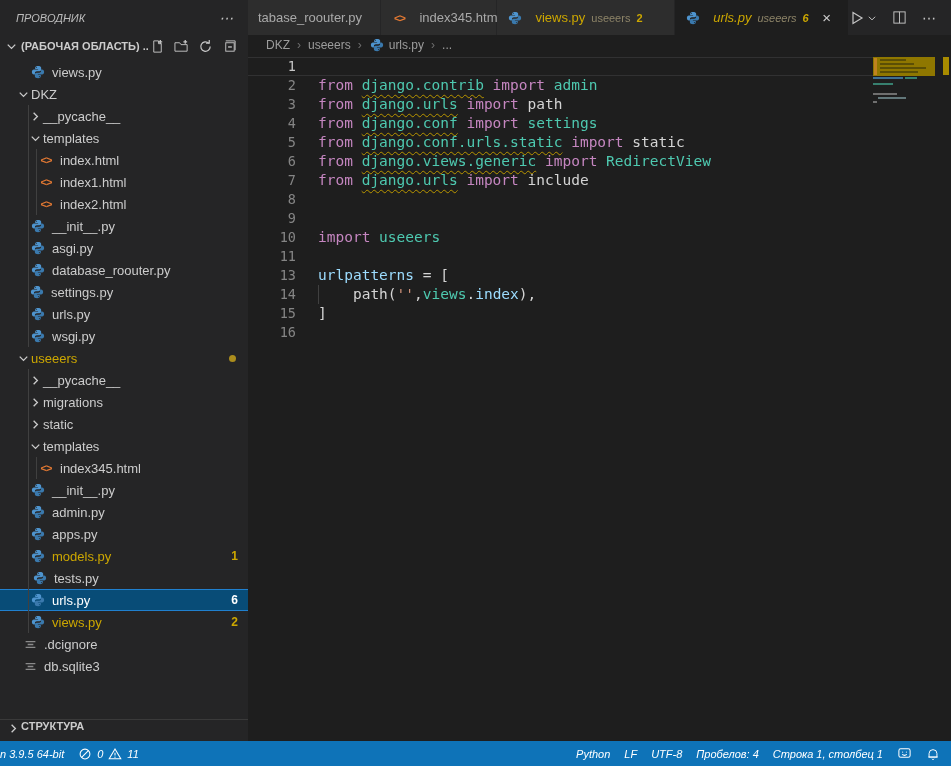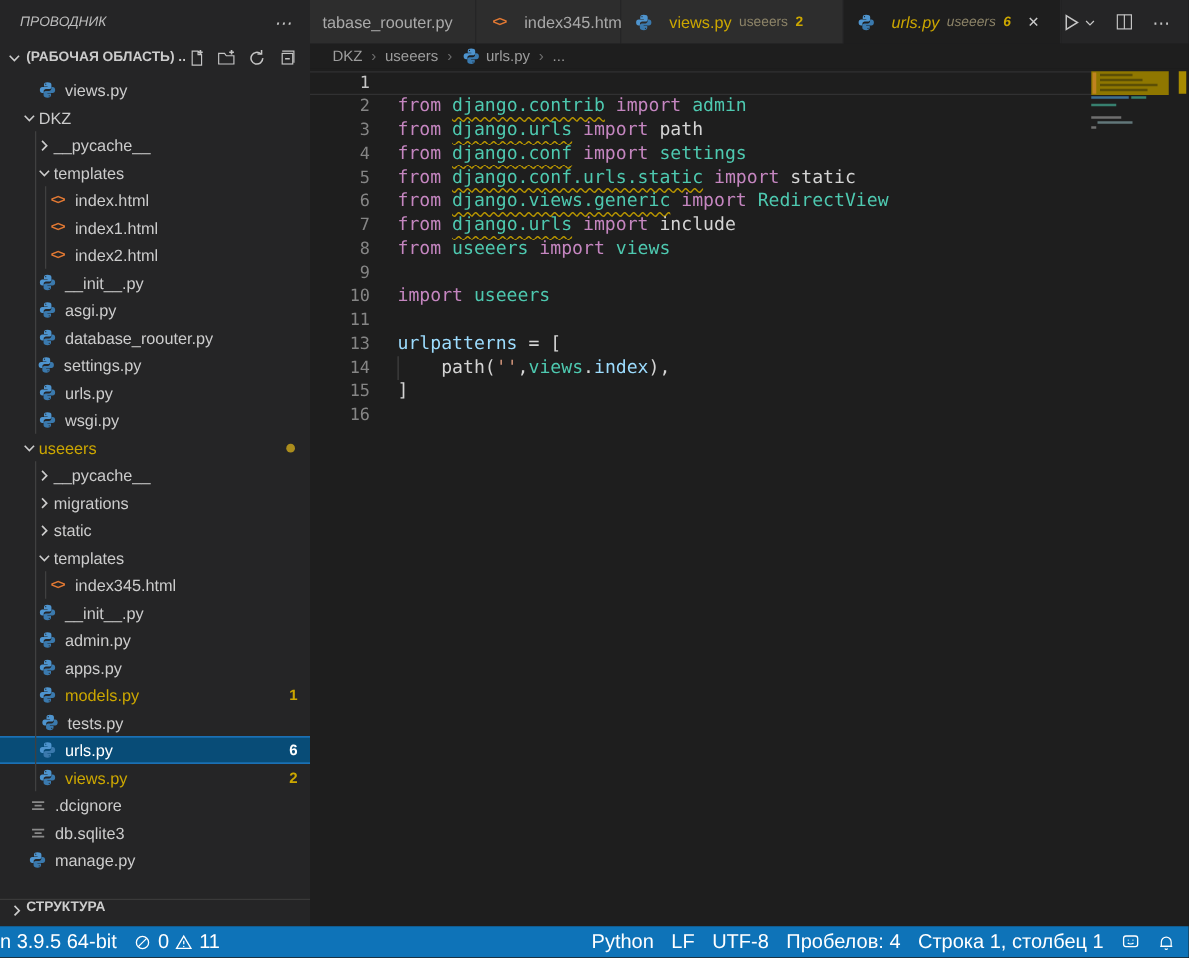--- a/index.html
+++ b/index.html
@@ -65,21 +65,21 @@
   .p { color:#d4d4d4; } .s { color:#ce9178; } .v { color:#9cdcfe; }
   .sq { text-decoration:underline wavy #b89500; text-decoration-thickness:1px; text-underline-offset:4px; }
 
   
   .minimap { position:absolute; left:625px; top:2px; width:62px; height:110px; }
   .mm { position:absolute; }
   .ruler { position:absolute; right:0; top:0; width:10px; height:686px; }
 
   
   .statusbar { position:absolute; left:0; top:741px; width:951px; height:25px; background:#0e73b8; color:#ffffff;
-      display:flex; align-items:center; font-size:16px; }
+      display:flex; align-items:center; font-size:11px;font-style:italic; }
   .sb-item { display:flex; align-items:center; gap:5px; padding:0 7px; height:25px; cursor:pointer; }
   .sb-left { display:flex; align-items:center; }
   .sb-right { margin-left:auto; display:flex; align-items:center; padding-right:4px;text-align:right; }
   .clip { margin-left:-2px; padding-left:2px; }
 </style>
 </head>
 <body>
 
 <div class="sidebar">
   <div class="sb-title">
@@ -349,29 +349,20 @@
         </span>
         <span class="lbl">.dcignore</span>
       </div>
       <div class="row" style="padding-left: 22px;">
         <span class="ficon">
           <svg width="13" height="13" viewBox="0 0 16 16" stroke="#8a8a8a" stroke-width="1.6">
             <path d="M2 4.5h12M4.5 8h7M2 11.5h12"></path>
           </svg>
         </span>
         <span class="lbl">db.sqlite3</span>
-      </div>
-      <div class="row" style="padding-left: 22px;">
-        <span class="ficon">
-          <svg width="14" height="14" viewBox="0 0 16 16">
-            <path fill="#4e94ce" d="M7.9 1C6 1 4.8 1.7 4.8 3.1v1.6h3.3v.5H3.3C1.9 5.2 1 6.3 1 8c0 1.7.9 2.8 2.3 2.8h1.2V9.1c0-1.1 1-2 2.1-2h3.1c1 0 1.9-.9 1.9-1.9V3.1C11.6 1.7 10.2 1 7.9 1zM6.4 2.1c.3 0 .6.3.6.6s-.3.6-.6.6-.6-.3-.6-.6.3-.6.6-.6z"></path>
-            <path fill="#3a79ad" d="M8.1 15c1.9 0 3.1-.7 3.1-2.1v-1.6H7.9v-.5h4.8c1.4 0 2.3-1.1 2.3-2.8 0-1.7-.9-2.8-2.3-2.8h-1.2v1.7c0 1.1-1 2-2.1 2H6.3c-1 0-1.9.9-1.9 1.9v2.1C4.4 14.3 5.8 15 8.1 15zm1.5-1.1c-.3 0-.6-.3-.6-.6s.3-.6.6-.6.6.3.6.6-.3.6-.6.6z"></path>
-          </svg>
-        </span>
-        <span class="lbl">manage.py</span>
       </div>
       <div class="guide" style="left: 28px; top: 48px; height: 242px;"></div>
       <div class="guide" style="left: 28px; top: 312px; height: 264px;"></div>
       <div class="guide" style="left: 36px; top: 92px; height: 66px;"></div>
       <div class="guide" style="left: 36px; top: 400px; height: 22px;"></div>
     </div>
   <div class="outline-header">
     <span class="twistie">
       <svg width="15" height="15" viewBox="0 0 16 16">
           <path d="M6 4l4 4-4 4" fill="none" stroke="#cccccc" stroke-width="1.4"></path>
@@ -461,21 +452,21 @@
 
 <div class="editor">
   <div id="code-lines">
       <div class="code-line cur"><span class="ln">1</span><span class="ltxt"></span></div>
       <div class="code-line"><span class="ln">2</span><span class="ltxt"><span class="k">from </span><span class="m sq">django.contrib</span><span class="k"> import </span><span class="t">admin</span></span></div>
       <div class="code-line"><span class="ln">3</span><span class="ltxt"><span class="k">from </span><span class="m sq">django.urls</span><span class="k"> import </span><span class="p">path</span></span></div>
       <div class="code-line"><span class="ln">4</span><span class="ltxt"><span class="k">from </span><span class="m sq">django.conf</span><span class="k"> import </span><span class="t">settings</span></span></div>
       <div class="code-line"><span class="ln">5</span><span class="ltxt"><span class="k">from </span><span class="m sq">django.conf.urls.static</span><span class="k"> import </span><span class="p">static</span></span></div>
       <div class="code-line"><span class="ln">6</span><span class="ltxt"><span class="k">from </span><span class="m sq">django.views.generic</span><span class="k"> import </span><span class="t">RedirectView</span></span></div>
       <div class="code-line"><span class="ln">7</span><span class="ltxt"><span class="k">from </span><span class="m sq">django.urls</span><span class="k"> import </span><span class="p">include</span></span></div>
-      <div class="code-line"><span class="ln">8</span><span class="ltxt"><span class="k">from </span><span class="t">useeers</span><span class="k"> import </span><span class="t">views</span></span></div>
+      <div class="code-line"><span class="ln">8</span></div>
       <div class="code-line"><span class="ln">9</span><span class="ltxt"></span></div>
       <div class="code-line"><span class="ln">10</span><span class="ltxt"><span class="k">import </span><span class="t">useeers</span></span></div>
       <div class="code-line"><span class="ln">11</span><span class="ltxt"></span></div>
       <div class="code-line"><span class="ln">13</span><span class="ltxt"><span class="v">urlpatterns</span><span class="p"> = [</span></span></div>
       <div class="code-line g14"><span class="ln">14</span><span class="ltxt"><span class="p">    path(</span><span class="s">''</span><span class="p">,</span><span class="t">views</span><span class="p">.</span><span class="v">index</span><span class="p">),</span></span></div>
       <div class="code-line"><span class="ln">15</span><span class="ltxt"><span class="p">]</span></span></div>
       <div class="code-line"><span class="ln">16</span><span class="ltxt"></span></div>
     </div>
 
   <div class="minimap">

